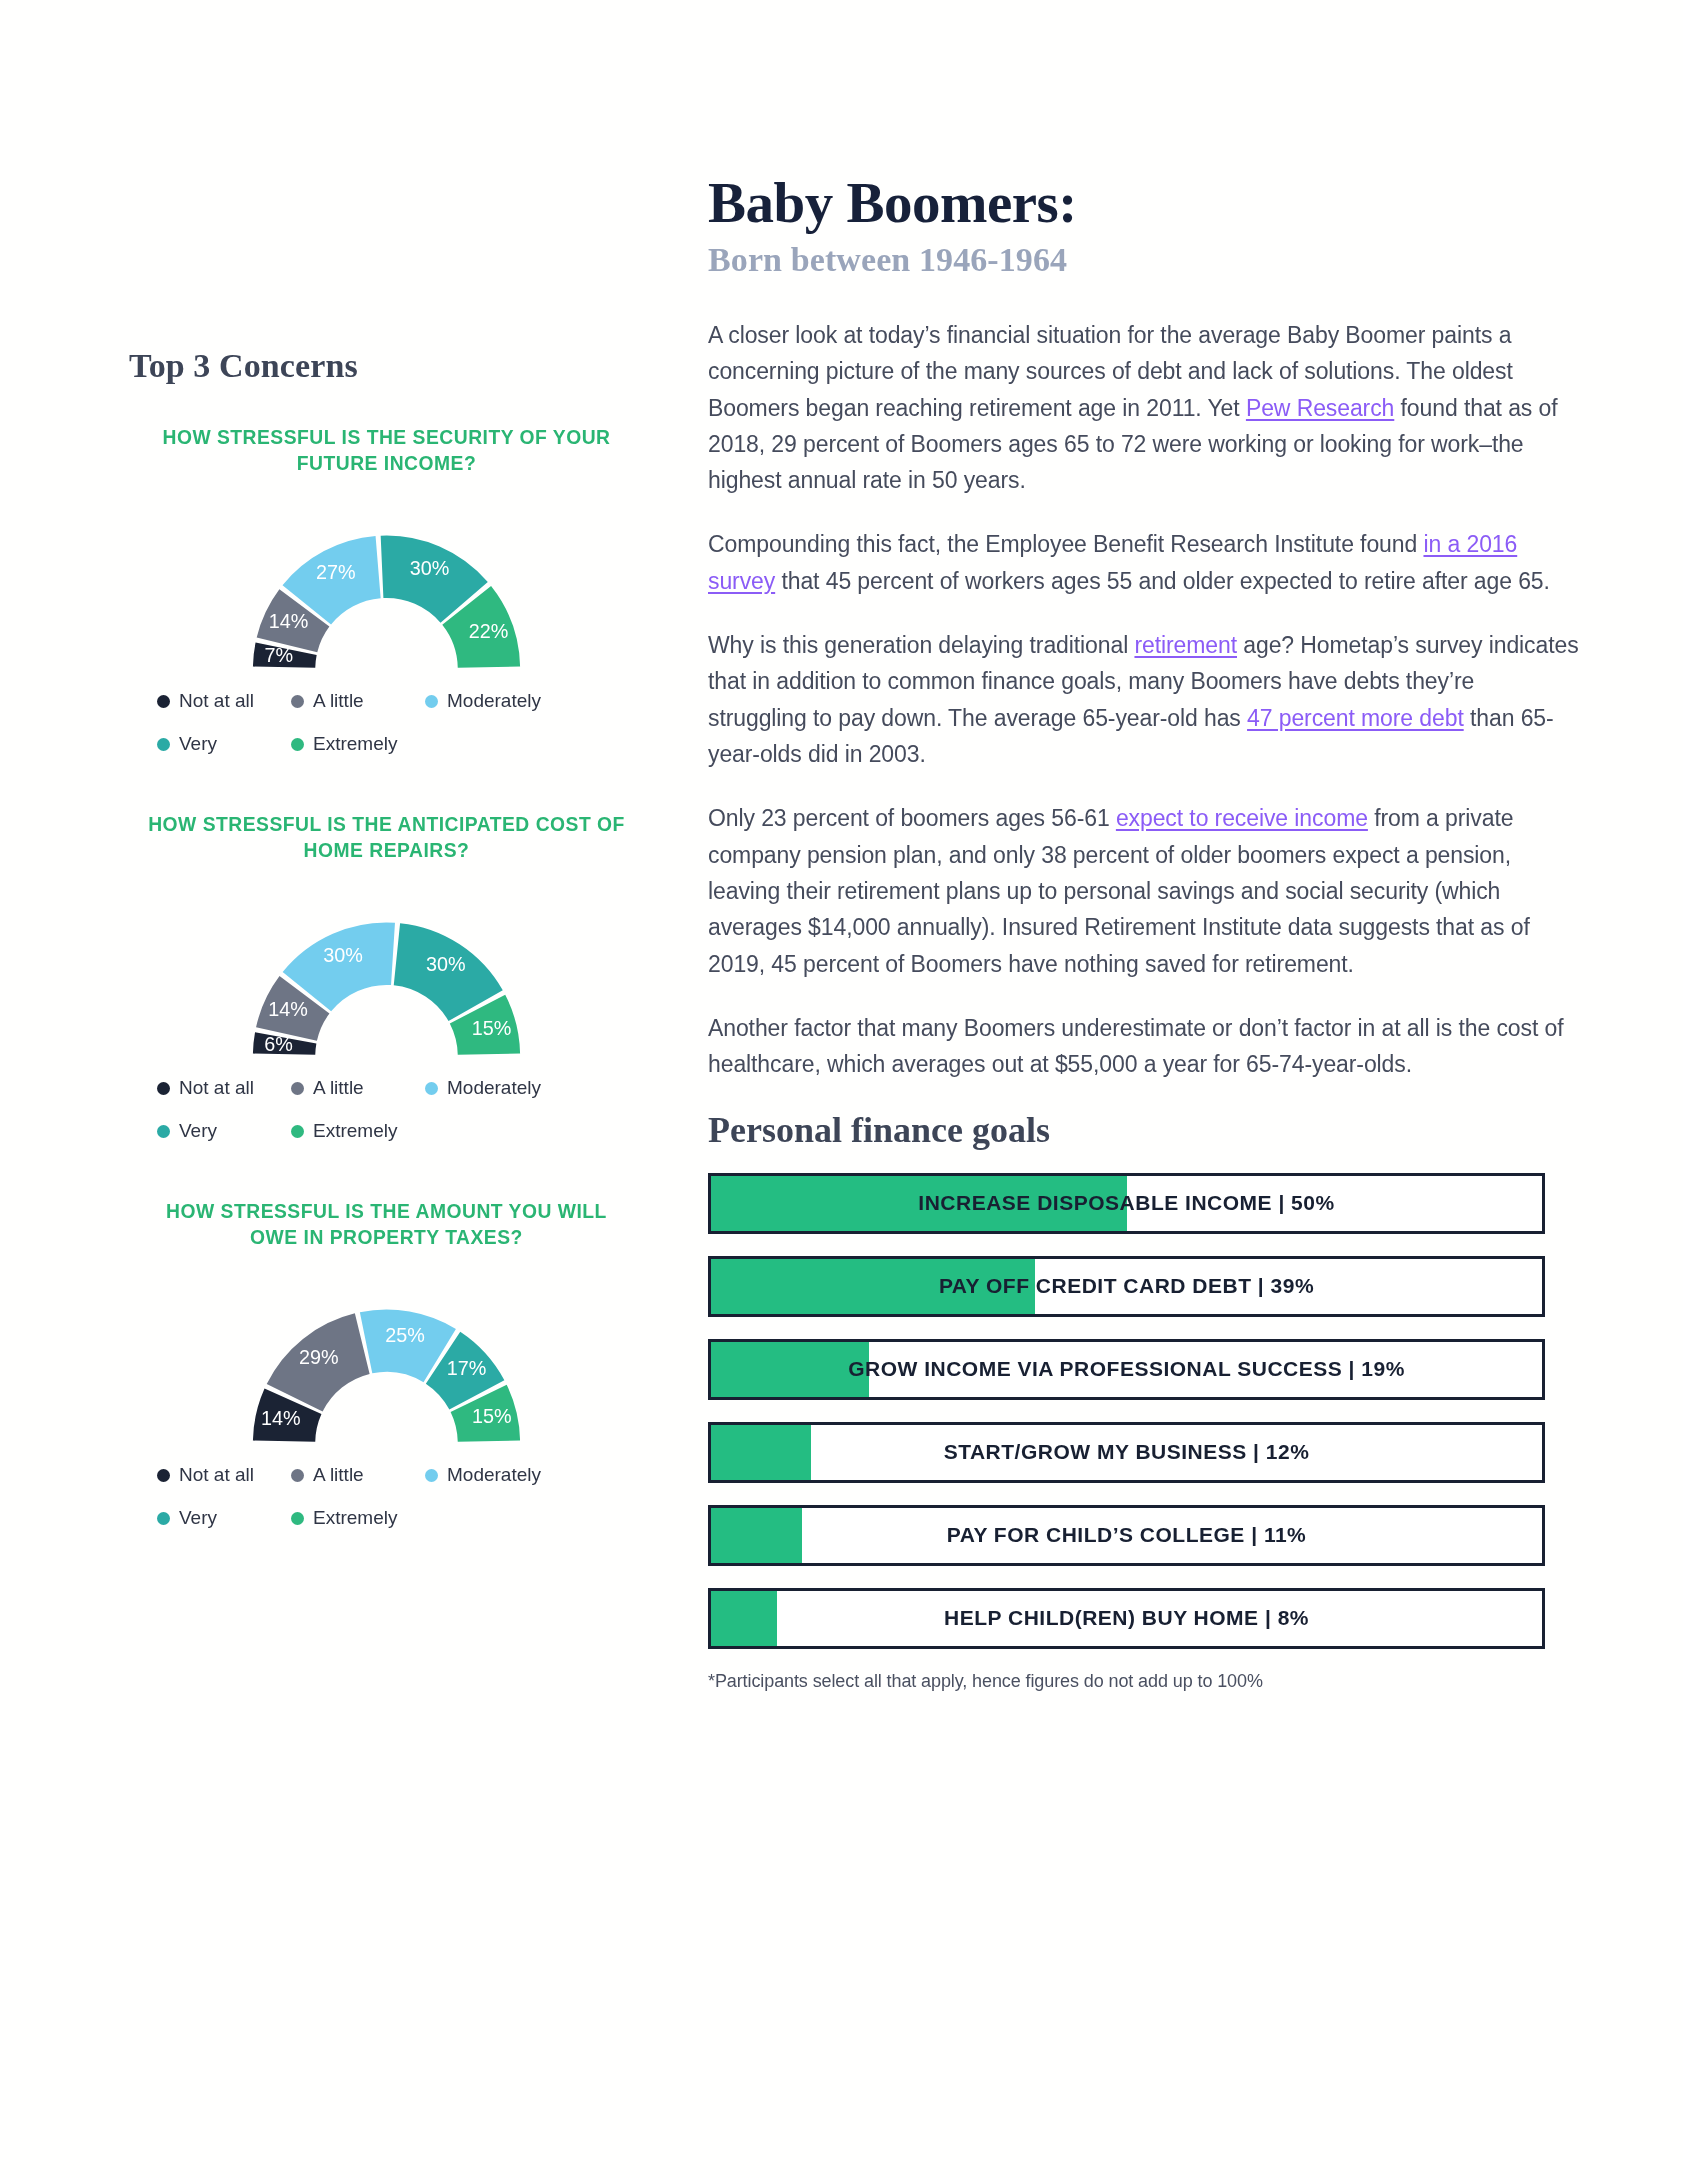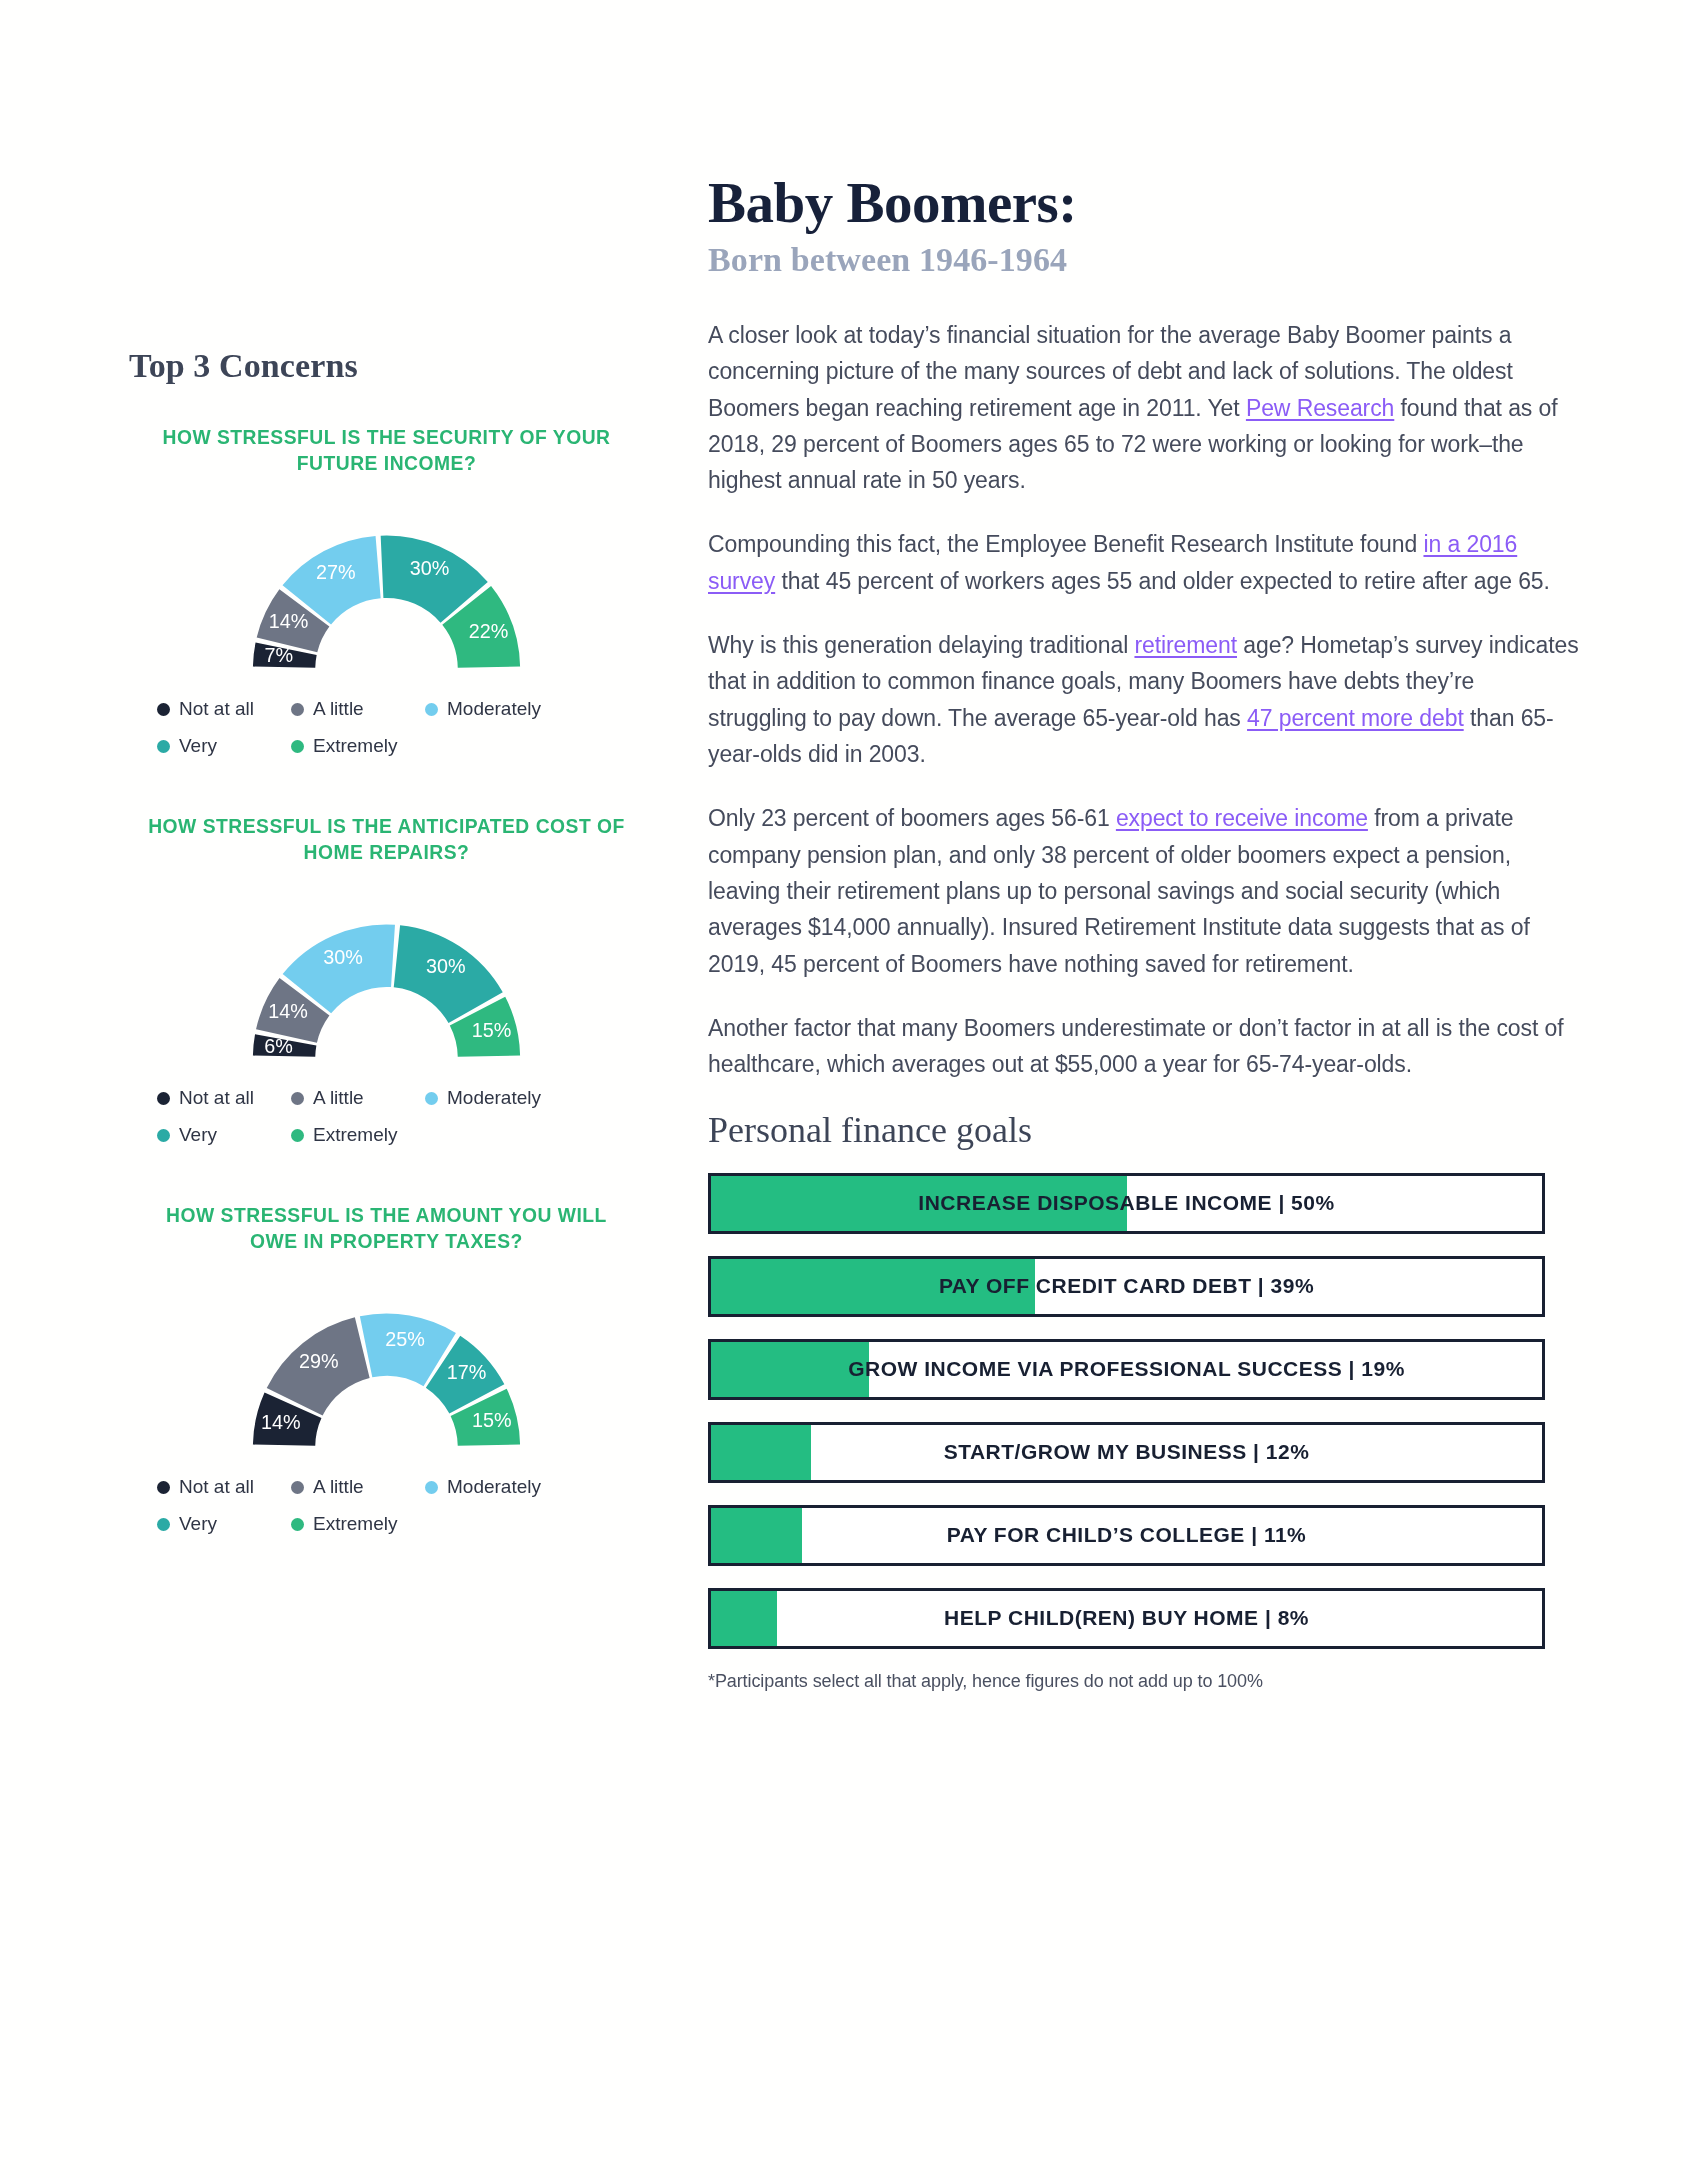--- a/index.html
+++ b/index.html
@@ -63,24 +63,24 @@
     font-size: 20px;
     font-weight: 500;
     fill: #ffffff;
     text-anchor: middle;
     dominant-baseline: middle;
     font-family: "Liberation Sans", sans-serif;
   }
 
   .legend {
     width: 416px;
-    margin: 14px auto 0 28px;
+    margin: 6px auto 0 28px;
     display: grid;
     grid-template-columns: 134px 134px 149px;
-    row-gap: 15px;
+    row-gap: 21px;
     align-items: center;
   }
 
   .legend-item {
     display: flex;
     align-items: center;
     gap: 9px;
   }
 
   .legend-dot {
@@ -137,21 +137,21 @@
   .body-text p:last-child { margin-bottom: 0; }
 
   .lnk {
     color: #8b5cf6;
     text-decoration: underline;
     text-underline-offset: 3px;
   }
 
   .goals-title {
     font-family: "Liberation Serif", serif;
-    font-weight: normal;
+    font-weight: bold;
     font-size: 36px;
     color: #3d4557;
     margin-top: 26px;
     margin-bottom: 22px;
   }
 
   .bars { width: 837px; text-align: right; }
 
   .bar-row {
     position: relative;

